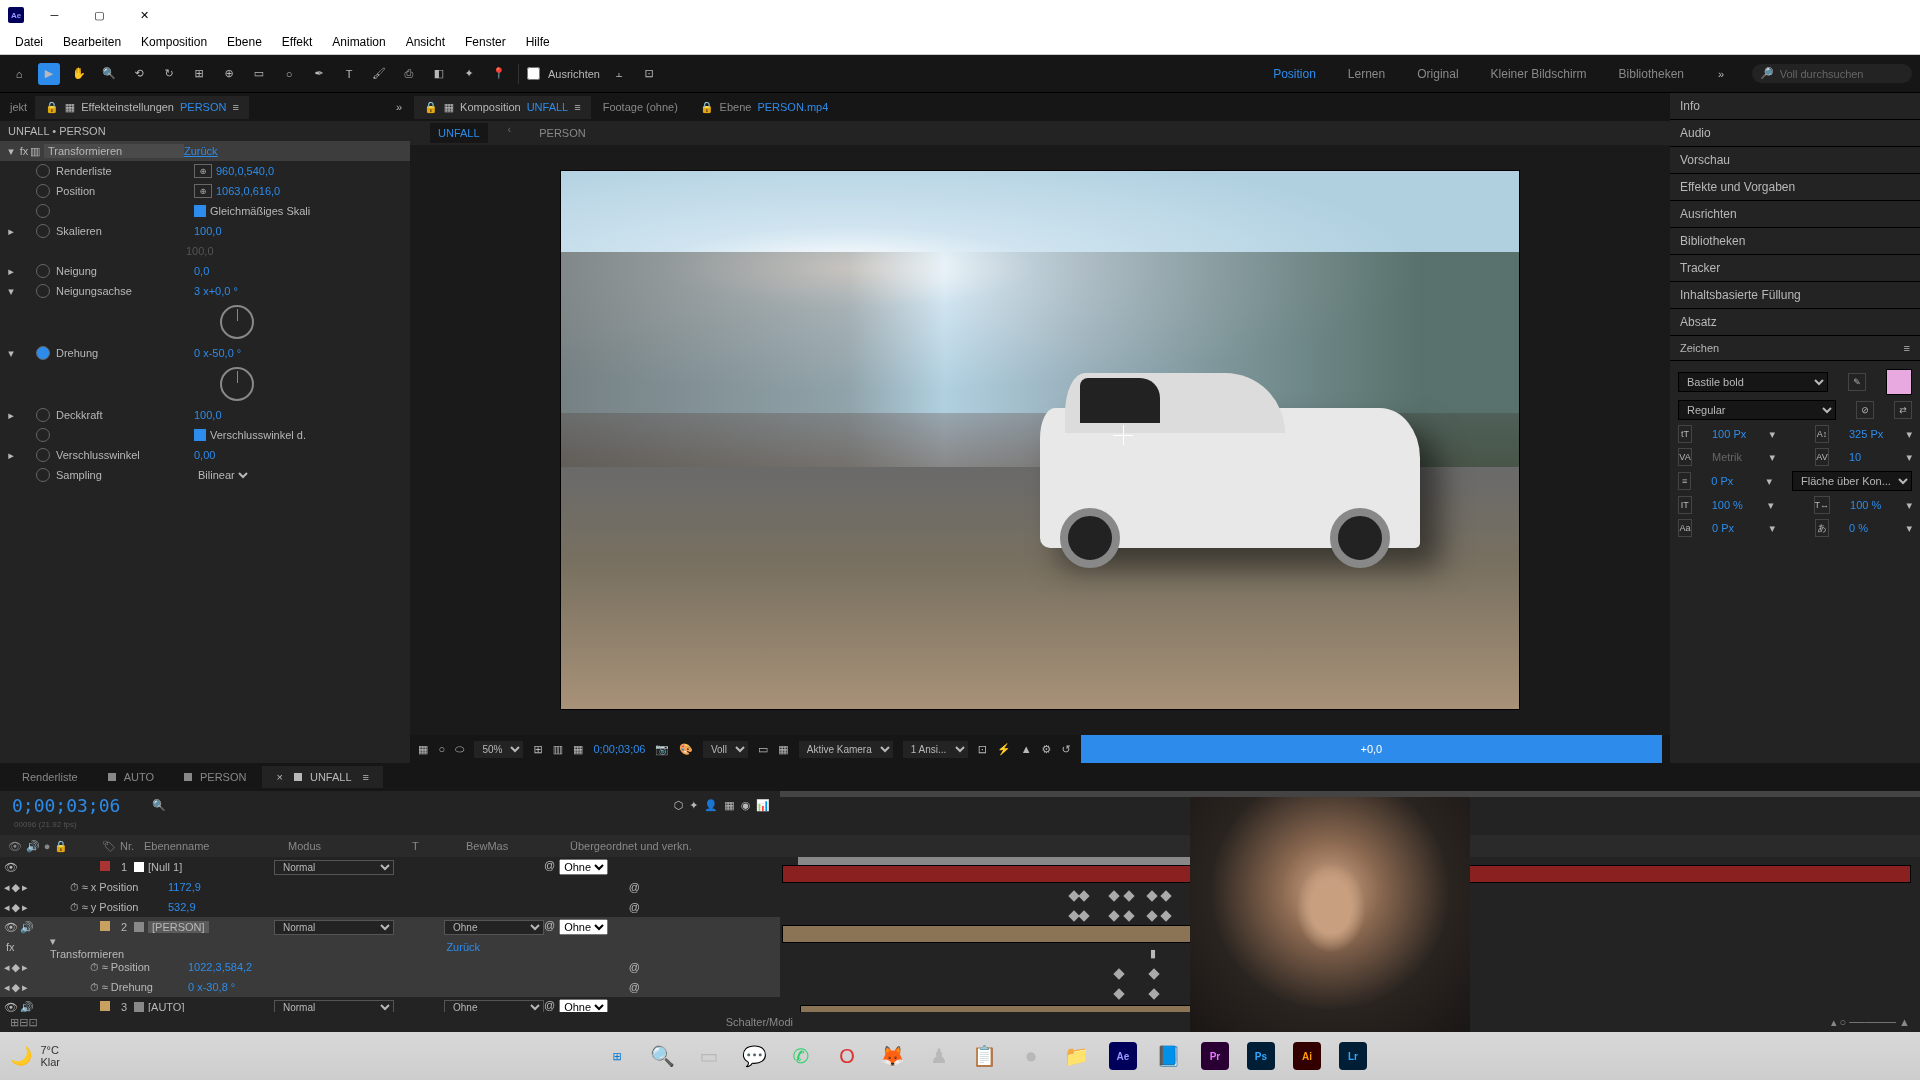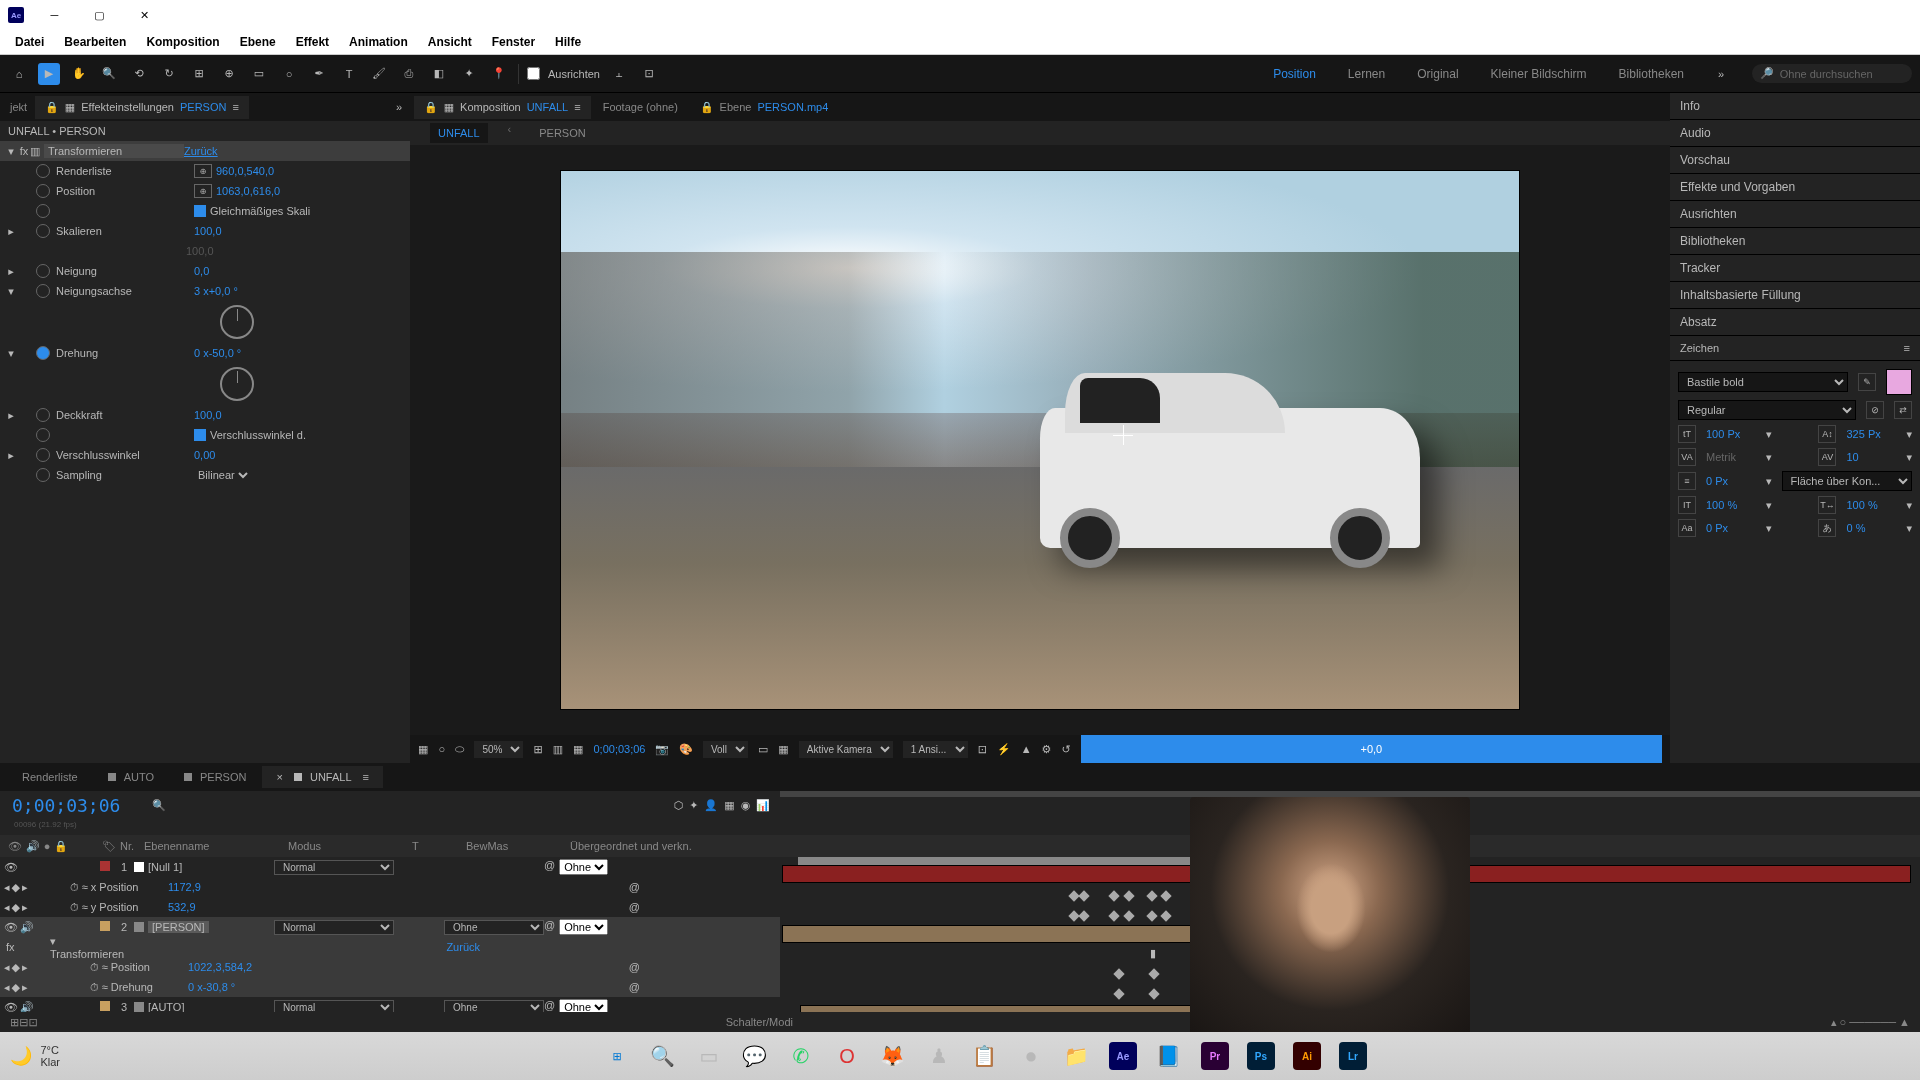--- a/index.html
+++ b/index.html
@@ -5,21 +5,21 @@
 * { margin: 0; padding: 0; box-sizing: border-box; font-family: 'Segoe UI', Arial, sans-serif; font-size: 11px; user-select: none; }
 body { background: #1e1e1e; color: #b8b8b8; width: 1920px; height: 1080px; overflow: hidden; position: relative; }
 
 
 .titlebar { height: 30px; background: #fff; color: #000; display: flex; align-items: center; padding: 0 8px; }
 .titlebar .ae-icon { width: 16px; height: 16px; background: #00005b; margin-right: 8px; border-radius: 2px; display: flex; align-items: center; justify-content: center; color: #9999ff; font-size: 8px; font-weight: bold; }
 .titlebar .title { flex: 1; font-size: 12px; color: #333; }
 .titlebar .win-btn { width: 45px; height: 30px; display: flex; align-items: center; justify-content: center; color: #000; }
 
 
-.menubar { height: 25px; background: #fff; display: flex; align-items: center; padding: 0 5px; border-bottom: 1px solid #ccc; font-weight: bold; }
+.menubar { height: 25px; background: #fff; display: flex; align-items: center; padding: 0 5px; border-bottom: 1px solid #ccc; }
 .menubar .menu-item { padding: 3px 10px; color: #000; font-size: 12px; }
 
 
 .toolbar { height: 38px; background: #161616; display: flex; align-items: center; padding: 0 8px; gap: 8px; border-bottom: 1px solid #000; }
 .tool-btn { width: 22px; height: 22px; display: flex; align-items: center; justify-content: center; color: #b8b8b8; border-radius: 3px; }
 .tool-btn.active { background: #2d8ceb; }
 .tool-sep { width: 1px; height: 20px; background: #333; }
 .workspace-tabs { margin-left: auto; display: flex; gap: 20px; align-items: center; }
 .workspace-tab { color: #888; padding: 2px 6px; font-size: 12px; }
 .workspace-tab.active { color: #2d8ceb; }
@@ -74,21 +74,21 @@
 .anchor-cross::after { top:50%; left:-4px; height:1px; width:20px; }
 
 .viewer-controls { height: 28px; background: #161616; display: flex; align-items: center; padding: 0 8px; gap: 10px; font-size: 10px; }
 .viewer-controls .vc-item { color: #b8b8b8; }
 .viewer-controls select { background: #232323; border: none; color: #b8b8b8; font-size: 10px; padding: 2px 4px; }
 .viewer-controls .exposure { background: #2d8ceb; color: #fff; padding: 12px 8px; flex: 1; text-align: center; }
 
 
 .right-section { padding: 6px 10px; border-bottom: 1px solid #000; font-size: 12px; color: #b8b8b8; display: flex; align-items: center; }
 .char-panel { padding: 8px; }
-.char-row { display: flex; gap: 10px; align-items: center; margin-bottom: 5px; }
+.char-row { display: flex; gap: 20px; align-items: center; margin-bottom: 5px; }
 .char-select { flex: 1; background: #161616; border: 1px solid #000; color: #b8b8b8; padding: 2px 4px; font-size: 11px; }
 .color-swatch { width: 26px; height: 26px; background: #e8a8e0; border: 1px solid #000; }
 .char-input { background: #232323; border: none; color: #2d8ceb; width: 50px; font-size: 11px; }
 .char-icon { width: 18px; height: 18px; display: flex; align-items: center; justify-content: center; border: 1px solid #444; font-size: 9px; }
 
 
 .timeline { height: calc(1080px - 30px - 25px - 38px - 670px - 48px); background: #161616; display: flex; flex-direction: column; }
 .timeline-tabs { height: 28px; background: #161616; display: flex; align-items: center; padding-left: 8px; gap: 2px; }
 .tl-tab { padding: 5px 14px; background: #161616; color: #888; display: flex; align-items: center; gap: 8px; }
 .tl-tab.active { background: #232323; color: #b8b8b8; }
@@ -190,21 +190,21 @@
   <div class="tool-btn">⊡</div>
   <div class="workspace-tabs">
     <div class="workspace-tab active">Position</div>
     <div class="workspace-tab">Lernen</div>
     <div class="workspace-tab">Original</div>
     <div class="workspace-tab">Kleiner Bildschirm</div>
     <div class="workspace-tab">Bibliotheken</div>
     <div class="tool-btn">»</div>
     <div class="search-box">
       <span>🔎</span>
-      <span style="color:#666">Ohne durchsuchen</span>
+      <span style="color:#666">Voll durchsuchen</span>
     </div>
   </div>
 </div>
 
 <div class="main">
 
   <div class="left-panel">
     <div class="panel-tabs">
       <span style="color:#888;padding:0 6px">jekt</span>
       <div class="panel-tab">

